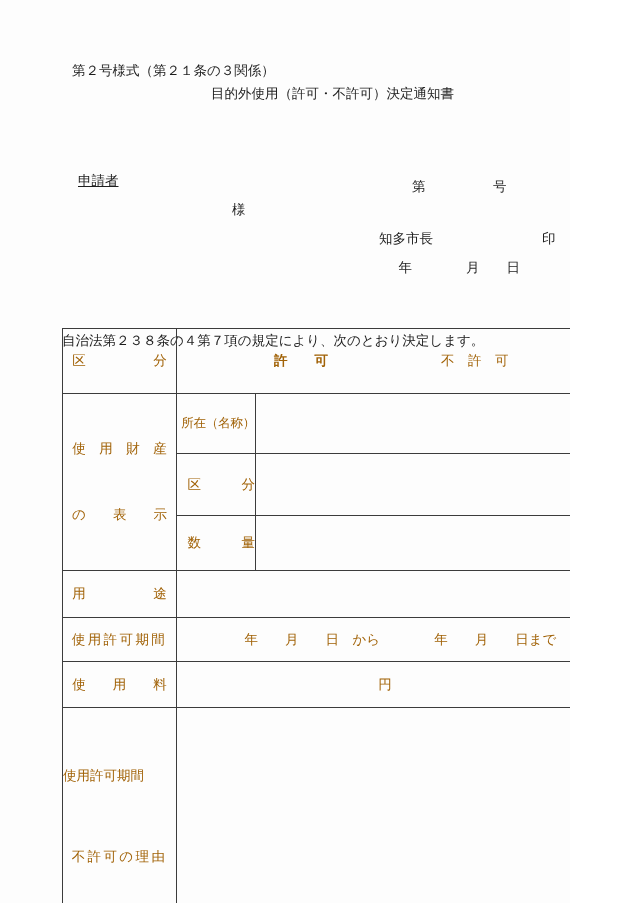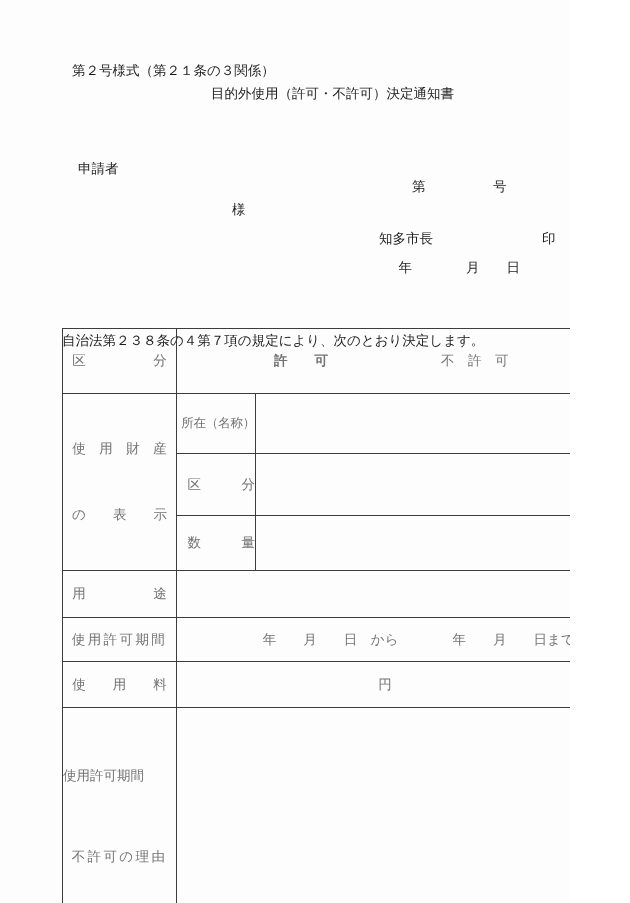--- a/index.html
+++ b/index.html
@@ -11,38 +11,38 @@
     font-family: "Liberation Serif", "DejaVu Serif", serif;
     color: #1d1d1d;
     font-size: 13.5px;
     overflow: hidden;
   }
   .abs { position: absolute; white-space: pre; }
 
   .form-no   { left: 72px;  top: 62px; }
   .doc-title { left: 211px; top: 85px; }
   .num-date  { right: 50px; top: 119px; text-align: center; line-height: 27px; }
-  .applicant { left: 78px;  top: 160px; }
+  .applicant { left: 78px;  top: 172px; text-decoration: underline; }
   .sama      { left: 232px; top: 201px; }
   .mayor     { left: 379px; top: 230px; }
   .seal      { left: 542px; top: 230px; }
   .body-par  { left: 62px;  top: 277px; width: 540px; line-height: 25.5px; white-space: pre; }
 
   table.form {
     position: absolute;
     left: 62px; top: 328px;
     width: 531px;
     border-collapse: collapse;
     table-layout: fixed;
   }
   table.form td {
     border: 1px solid #3c3c3c;
     padding: 0;
     font-size: 13.5px;
-    color: #737373;
+    color: #a16207;
     vertical-align: middle;
     white-space: pre;
     overflow: hidden;
   }
   col.c1 { width: 114px; }
   col.c2 { width: 79px; }
   col.c3 { width: 338px; }
 
   tr.r1 { height: 39px; }
   tr.r2 { height: 45px; }
@@ -55,21 +55,21 @@
 
   td.la { text-align: center; }
   td.la.two { line-height: 22px; }
   td.lb { text-align: right; }
   td.lb.tight { font-size: 12.6px; letter-spacing: -0.3px; }
   td.ls2, .ls2 { letter-spacing: 2.4px; text-align: center; }
   td.opt { position: relative; }
   td.opt span { position: absolute; top: 50%; transform: translateY(-50%); }
   .opt-permit { left: 97px; font-weight: bold; }
   .opt-deny   { left: 264px; }
-  td.period { text-align: center; }
+  td.period { text-align: left; }
   td.fee    { text-align: center; }
   td.cond   { text-align: left; padding-left: 10px; line-height: 27px; }
   td.blank  { background: #fdfdfd; }
 </style>
 </head>
 <body>
 
 <div class="page">
 
   <div class="abs form-no">第２号様式（第２１条の３関係）</div>

